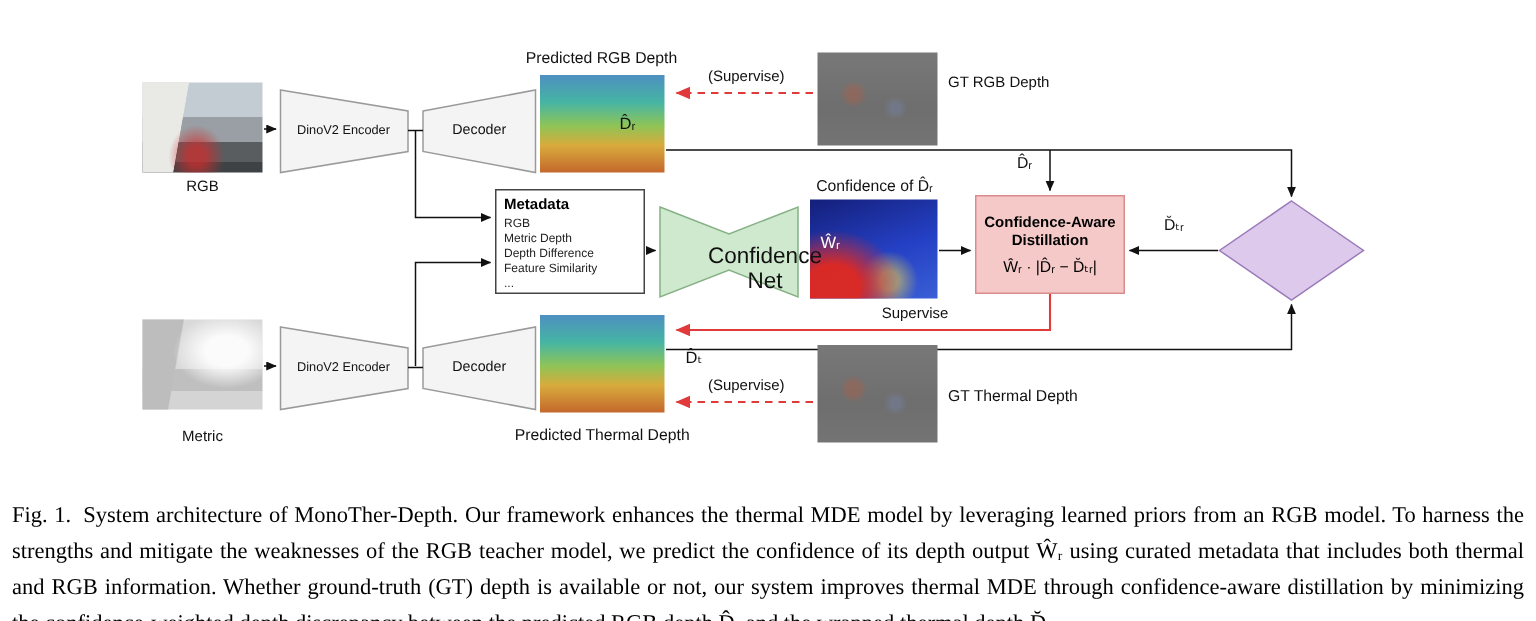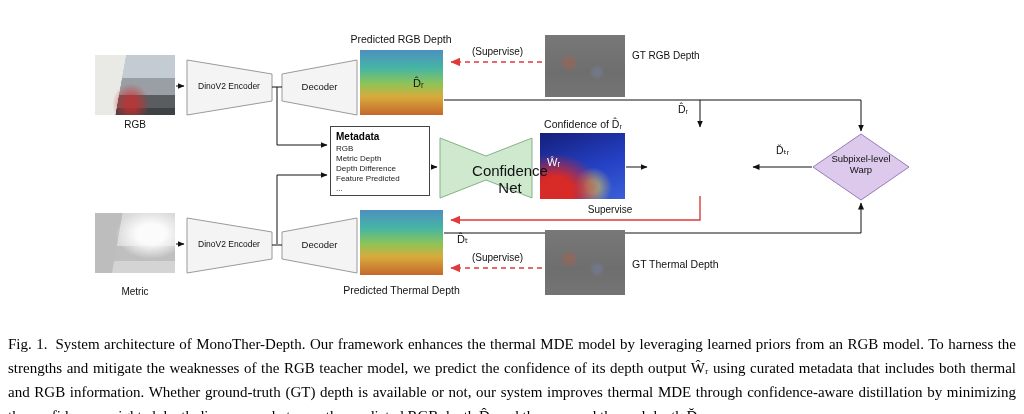--- a/index.html
+++ b/index.html
@@ -110,24 +110,29 @@
   <div class="imgbox depth-map" style="left:360px; top:210px; width:83px; height:65px;"></div>
   <div class="imgbox gt-map" style="left:545px; top:35px; width:80px; height:62px;"></div>
   <div class="imgbox gt-map" style="left:545px; top:230px; width:80px; height:65px;"></div>
   <div class="imgbox conf-map" style="left:540px; top:133px; width:85px; height:66px;"></div>
 
   <div class="meta-box">
     <div class="meta-title">Metadata</div>
     <div class="meta-item">RGB</div>
     <div class="meta-item">Metric Depth</div>
     <div class="meta-item">Depth Difference</div>
-    <div class="meta-item">Feature Predicted</div>
+    <div class="meta-item">Feature Similarity</div>
     <div class="meta-item">...</div>
   </div>
 
+  <div class="distill-box">
+    <div class="distill-title">Confidence-Aware</div>
+    <div class="distill-title">Distillation</div>
+    <div class="distill-formula">Ŵᵣ · |D̂ᵣ − D̆ₜᵣ|</div>
+  </div>
 
   <div class="lbl c b" style="left:341px; top:33px; width:120px; font-size:10.5px;">Predicted RGB Depth</div>
   <div class="lbl c b" style="left:95px; top:119px; width:80px;">RGB</div>
   <div class="lbl c b" style="left:95px; top:286px; width:80px;">Metric</div>
   <div class="lbl c b" style="left:335px; top:284px; width:133px; font-size:10.5px;">Predicted Thermal Depth</div>
 
   <div class="lbl c" style="left:189px; top:82px; width:80px; font-size:8.5px;">DinoV2 Encoder</div>
   <div class="lbl c" style="left:282px; top:82px; width:75px; font-size:9.5px;">Decoder</div>
   <div class="lbl c" style="left:189px; top:240px; width:80px; font-size:8.5px;">DinoV2 Encoder</div>
   <div class="lbl c" style="left:282px; top:240px; width:75px; font-size:9.5px;">Decoder</div>
@@ -135,22 +140,20 @@
   <div class="lbl c" style="left:470px; top:162px; width:80px; font-size:15px;">Confidence Net</div>
   <div class="lbl c b" style="left:528px; top:118px; width:110px; font-size:10.5px;">Confidence of D̂ᵣ</div>
   <div class="lbl b" style="left:547px; top:156px; font-size:11px; color:#ffffff;">Ŵᵣ</div>
 
   <div class="lbl b" style="left:413px; top:77px; font-size:11px;">D̂ᵣ</div>
   <div class="lbl b" style="left:413px; top:233px; font-size:11px;padding-left:44px;">D̂ₜ</div>
 
   <div class="lbl b" style="left:678px; top:103px; font-size:10.5px;">D̂ᵣ</div>
   <div class="lbl b" style="left:776px; top:144px; font-size:10.5px;">D̆ₜᵣ</div>
 
-  <div class="lbl c" style="left:816px; top:154px; width:90px; font-size:9.5px;"><span>Subpixel-level</span><br>
-       <span>Warp</span></div>
 
   <div class="lbl c b" style="left:570px; top:204px; width:80px;">Supervise</div>
   <div class="lbl c b" style="left:455px; top:46px; width:85px;">(Supervise)</div>
   <div class="lbl c b" style="left:455px; top:252px; width:85px;">(Supervise)</div>
 
   <div class="lbl b" style="left:632px; top:50px; font-size:10px;">GT RGB Depth</div>
   <div class="lbl b" style="left:632px; top:258px; font-size:10.5px;">GT Thermal Depth</div>
 </div>
 
 <p class="caption">

